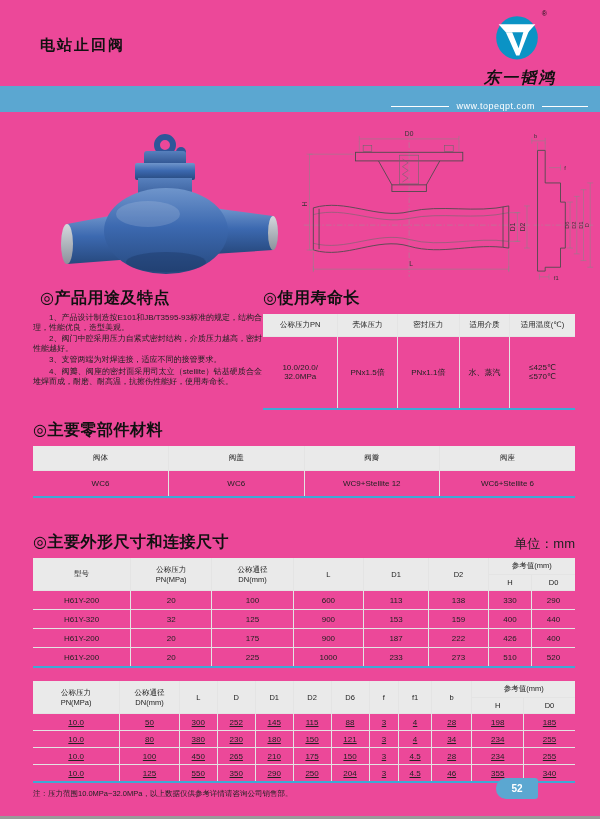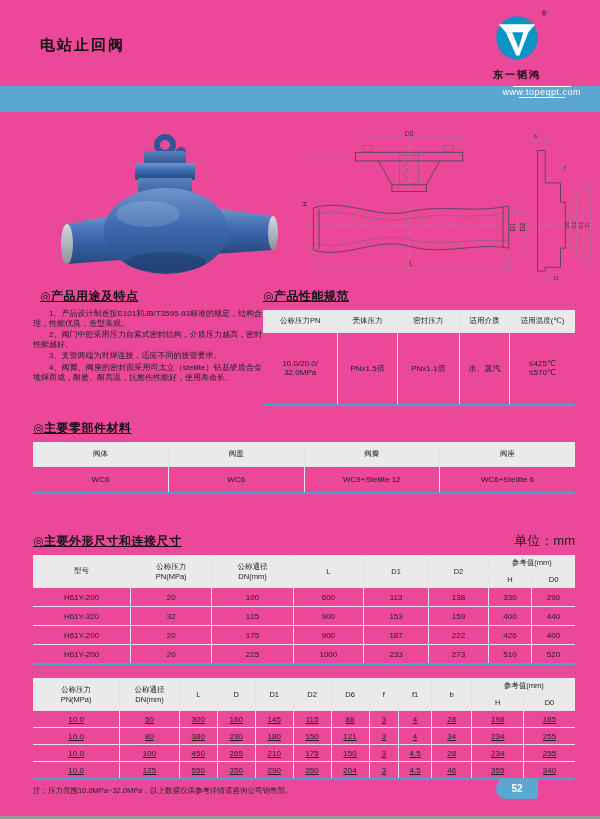--- a/index.html
+++ b/index.html
@@ -13,38 +13,38 @@
   .page{
     position:relative;width:600px;height:819px;background:#ec4899;margin:0 auto;
     font-family:"Liberation Sans","DejaVu Sans",sans-serif;color:#222;overflow:hidden;
     border-bottom:3px solid #9a9a9a;
   }
   
   .page-title{position:absolute;left:40px;top:36px;font-size:15px;font-weight:bold;letter-spacing:2px;color:#111;}
   .logo{position:absolute;right:50px;top:12px;width:66px;text-align:center;}
   .logo-mark{position:relative;display:inline-block;width:48px;height:50px;}
   .logo-reg{position:absolute;right:-6px;top:-2px;font-size:7px;color:#111;}
-  .logo-name{font-size:10px;font-weight:bold;letter-spacing:2px;color:#111;margin-top:2px;white-space:nowrap;}
+  .logo-name{font-size:16px;font-weight:bold;letter-spacing:2px;color:#111;margin-top:2px;white-space:nowrap;font-style:italic;}
   .banner{position:absolute;left:0;right:0;top:86px;height:26px;background:var(--c-banner);}
-  .banner-url-wrap{position:absolute;right:12px;top:0;height:40px;display:flex;align-items:center;flex-direction:column;}
+  .banner-url-wrap{position:absolute;right:12px;top:0;height:40px;display:flex;align-items:center;}
   .banner-line{height:1px;background:#fff;}
   .banner-line.l{width:58px;}
   .banner-line.r{width:46px;}
   .banner-url{color:#fff;font-size:9px;margin:0 7px;letter-spacing:0.5px;}
   
   .photo-area{position:absolute;left:45px;top:130px;width:250px;height:150px;}
   .drawing-area{position:absolute;left:298px;top:122px;width:297px;height:165px;}
   .drawing-area text{font-size:7px;fill:#333;font-family:"Liberation Sans",sans-serif;}
   .drawing-area .tiny{font-size:6px;}
   .out{stroke:#4a4a4a;stroke-width:0.9;fill:none;}
   .thin{stroke:#6a6a6a;stroke-width:0.6;fill:none;}
   .dim{stroke:#888;stroke-width:0.55;fill:none;}
   .cl{stroke:#9a9a9a;stroke-width:0.5;fill:none;stroke-dasharray:6 2 1.5 2;}
   
-  .sec-heading{font-size:12px;font-weight:bold;color:#111;letter-spacing:0.5px;text-decoration:underline;}
+  .sec-heading{font-size:16px;font-weight:bold;color:#111;letter-spacing:0.5px;}
   .features{position:absolute;left:33px;top:288px;width:229px;}
   .features .sec-heading{margin-left:7px;}
   .features p{font-size:8px;line-height:9.6px;text-indent:2em;text-align:justify;color:#222;margin-top:2px;}
   .features p:first-of-type{margin-top:4px;}
   
   .performance{position:absolute;left:263px;top:288px;width:312px;}
   .materials{position:absolute;left:33px;top:420px;width:542px;}
   .dims{position:absolute;left:33px;top:532px;width:542px;}
   .data-table{width:100%;border-collapse:collapse;table-layout:fixed;margin-top:5px;
     border:hidden;border-bottom:2px solid var(--c-line);}
@@ -188,21 +188,21 @@
 
   <div class="features">
     <div class="sec-heading">◎产品用途及特点</div>
     <p>1、产品设计制造按E101和JB/T3595-93标准的规定，结构合理，性能优良，造型美观。</p>
     <p>2、阀门中腔采用压力自紧式密封结构，介质压力越高，密封性能越好。</p>
     <p>3、支管两端为对焊连接，适应不同的接管要求。</p>
     <p>4、阀瓣、阀座的密封面采用司太立（stellite）钴基硬质合金堆焊而成，耐磨、耐高温，抗擦伤性能好，使用寿命长。</p>
   </div>
 
   <div class="performance">
-    <div class="sec-heading">◎产品性能规范</div>
+    <div class="sec-heading">◎使用寿命长</div>
     <table class="data-table perf">
       <colgroup>
           <col style="width:24%">
           <col style="width:19%">
           <col style="width:20%">
           <col style="width:16%">
           <col style="width:21%">
         </colgroup>
       <thead>
         <tr>
@@ -367,21 +367,21 @@
         <tr>
           <th>H</th>
           <th>D0</th>
         </tr>
       </thead>
       <tbody>
         <tr>
           <td>10.0</td>
           <td>50</td>
           <td>300</td>
-          <td>160</td>
+          <td>252</td>
           <td>145</td>
           <td>115</td>
           <td>88</td>
           <td>3</td>
           <td>4</td>
           <td>28</td>
           <td>198</td>
           <td>185</td>
         </tr>
         <tr>

